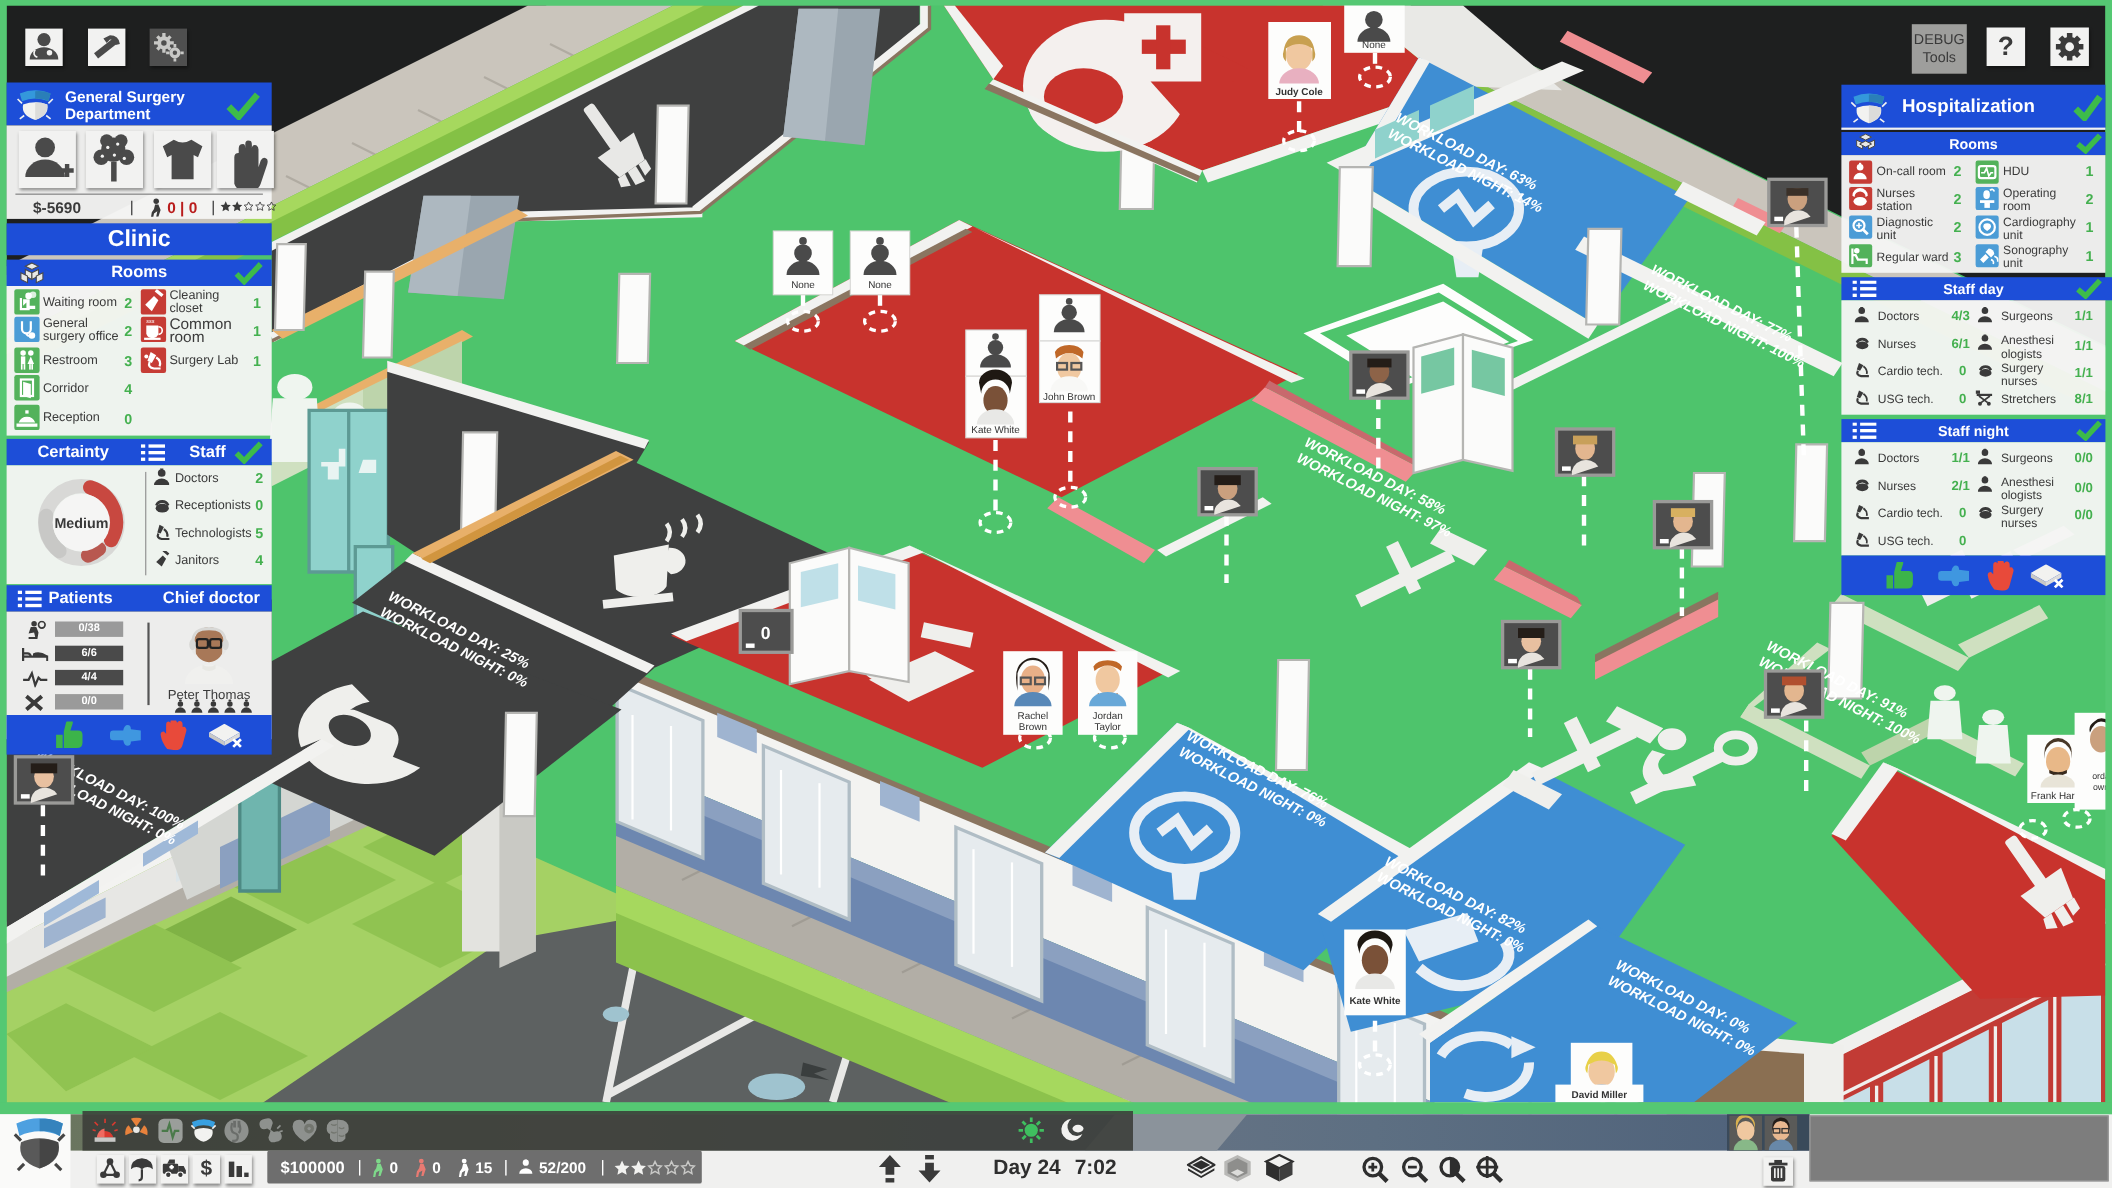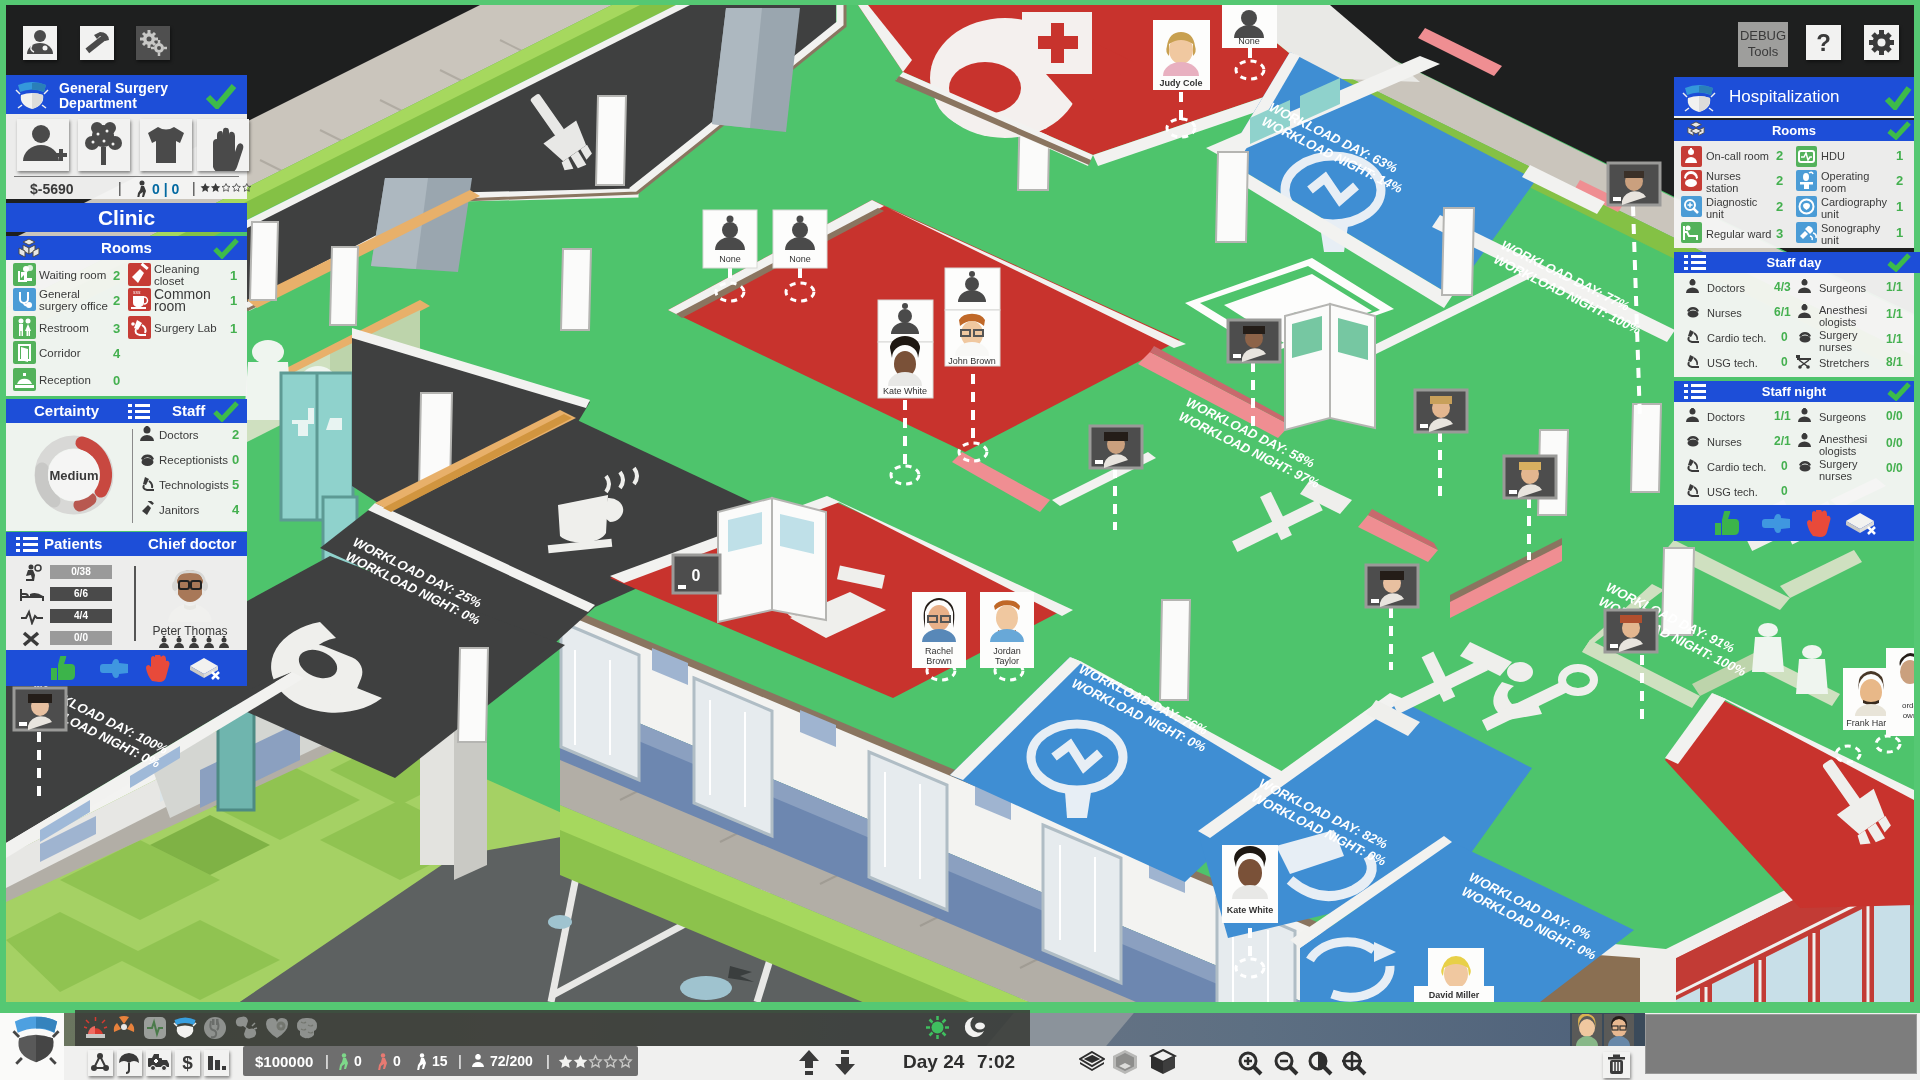--- a/index.html
+++ b/index.html
@@ -798,21 +798,21 @@
         <path d="M 16,44 l 0,-20 q 0,-4 4,-4 l 0,12 0,-16 q 0,-4 4,-4 q 2,0 2,4 l 0,14 0,-18 q 0,-4 4,-3 q 2,0 2,4 l 0,17 0,-14 q 0,-4 4,-3 q 2,1 2,4 l 0,16 2,-6 q 2,-4 5,-2 q 2,1 1,5 l -6,18 q -2,6 -8,6 l -8,0 q -6,0 -8,-6 z" fill="#4a4a4a"></path>
       </svg>
     </div>
 <div class="abs" style="left:8px;top:62px;width:225px;height:1px;background:#7a7a7a"></div>
 <div class="abs" style="left:24px;top:67px;font-size:14px;font-weight:bold;color:#3a3a3a">$-5690</div>
 <div class="abs" style="left:112px;top:66px;font-size:14px;color:#3a3a3a">|</div>
 <svg class="abs" style="left:128px;top:66px" width="14" height="17">
       <circle cx="8" cy="3" r="2.5" fill="#3a3a3a"></circle>
       <path d="M 7,6 l 3,0 2,5 -2,6 -2,0 1,-5 -3,2 -1,5 -2,0 1,-6 2,-3 z" fill="#3a3a3a"></path>
     </svg>
-<div class="abs" style="left:146px;top:67px;font-size:14px;font-weight:bold;color:#0369a1">0 | 0</div>
+<div class="abs" style="left:146px;top:67px;font-size:14px;font-weight:bold;color:#b91c1c">0 | 0</div>
 <div class="abs" style="left:186px;top:66px;font-size:14px;color:#3a3a3a">|</div>
 <svg class="abs" style="left:194px;top:65px" width="52" height="17" viewBox="0 0 80 16">
       <g fill="#3a3a3a">
         <path d="M8,1 l2.2,4.8 5,.6 -3.7,3.5 1,5.1 -4.5,-2.6 -4.5,2.6 1,-5.1 -3.7,-3.5 5,-.6z"></path>
         <path d="M24,1 l2.2,4.8 5,.6 -3.7,3.5 1,5.1 -4.5,-2.6 -4.5,2.6 1,-5.1 -3.7,-3.5 5,-.6z"></path>
       </g>
       <g fill="none" stroke="#3a3a3a" stroke-width="1.2">
         <path d="M40,2 l1.9,4 4.2,.5 -3.1,3 .8,4.3 -3.8,-2.2 -3.8,2.2 .8,-4.3 -3.1,-3 4.2,-.5z"></path>
         <path d="M56,2 l1.9,4 4.2,.5 -3.1,3 .8,4.3 -3.8,-2.2 -3.8,2.2 .8,-4.3 -3.1,-3 4.2,-.5z"></path>
         <path d="M72,2 l1.9,4 4.2,.5 -3.1,3 .8,4.3 -3.8,-2.2 -3.8,2.2 .8,-4.3 -3.1,-3 4.2,-.5z"></path>
@@ -1112,21 +1112,21 @@
 <svg class="abs" style="left:8px;top:5px" width="34" height="32" viewBox="0 0 34 32">
       <path d="M 5,13 q 12,-5 24,0 l 2,-7 q -14,-6 -28,0 z" fill="#3498db"></path>
       <path d="M 17,4 l 0,7 q 6,-1 12,2 l 2,-7 q -7,-3 -14,-2 z" fill="#2a7fb8"></path>
       <path d="M 6,16 q 11,-4 22,0 q 2,10 -11,14 q -13,-4 -11,-14 z" fill="#f2f2f0"></path>
       <path d="M 17,14 l 0,16 q 12,-4 11,-14 q -5,-2 -11,-2 z" fill="#dcdcda"></path>
       <line x1="5" y1="15" x2="1" y2="11" stroke="#f2f2f0" stroke-width="1.5"></line>
       <line x1="29" y1="15" x2="33" y2="11" stroke="#f2f2f0" stroke-width="1.5"></line>
       <line x1="7" y1="26" x2="3" y2="29" stroke="#f2f2f0" stroke-width="1.5"></line>
       <line x1="27" y1="26" x2="31" y2="29" stroke="#f2f2f0" stroke-width="1.5"></line>
     </svg>
-<div class="abs" style="left:55px;top:10px;font-size:17px;font-weight:normal">Hospitalization</div>
+<div class="abs" style="left:55px;top:10px;font-size:17px;font-weight:bold">Hospitalization</div>
 <svg class="abs" style="left:210px;top:9px" width="28" height="24">
       <polyline points="3,13 11,21 25,2" stroke="#3dbb4a" stroke-width="6" fill="none"></polyline>
     </svg>
 <div class="abs" style="left:0;top:39px;width:240px;height:2px;background:#f2f2f0"></div>
 </div>
 
 <div class="bar" style="left:1674px;top:120px;width:240px;height:21px">
 <svg class="abs" style="left:10px;top:1px" width="24" height="19" viewBox="0 0 26 21">
       <g fill="#e8e8e6" stroke="#4a4a4b" stroke-width="1">
         <polygon points="13,1 19,4 13,7 7,4"></polygon>
@@ -1528,21 +1528,21 @@
       <circle cx="7" cy="2.5" r="2.2" fill="#fff"></circle>
       <path d="M 6,5 l 3,0 2,5 -2,6 -2,0 1,-5 -3,2 -1,5 -2,0 1,-6 2,-3 z" fill="#fff"></path>
     </svg>
 <div class="abs" style="left:189px;top:7px;font-size:14px;font-weight:bold">15</div>
 <div class="abs" style="left:215px;top:6px;font-size:15px">|</div>
 <svg class="abs" style="left:228px;top:8px" width="14" height="15">
       <circle cx="7" cy="3" r="2.8" fill="#fff"></circle>
       <path d="M 1,13 a 6,5 0 0 1 12,0 z" fill="#fff"></path>
       <circle cx="7" cy="0.5" r="1.2" fill="#fff"></circle>
     </svg>
-<div class="abs" style="left:247px;top:7px;font-size:14px;font-weight:bold">72/200</div>
+<div class="abs" style="left:247px;top:7px;font-size:14px;font-weight:bold">52/200</div>
 <div class="abs" style="left:303px;top:6px;font-size:15px">|</div>
 <svg class="abs" style="left:315px;top:8px" width="75" height="15" viewBox="0 0 80 16">
       <g fill="#f2f2f0">
         <path d="M8,1 l2.2,4.8 5,.6 -3.7,3.5 1,5.1 -4.5,-2.6 -4.5,2.6 1,-5.1 -3.7,-3.5 5,-.6z"></path>
         <path d="M24,1 l2.2,4.8 5,.6 -3.7,3.5 1,5.1 -4.5,-2.6 -4.5,2.6 1,-5.1 -3.7,-3.5 5,-.6z"></path>
       </g>
       <g fill="none" stroke="#c8c8c6" stroke-width="1.4">
         <path d="M40,2 l1.9,4 4.2,.5 -3.1,3 .8,4.3 -3.8,-2.2 -3.8,2.2 .8,-4.3 -3.1,-3 4.2,-.5z"></path>
         <path d="M56,2 l1.9,4 4.2,.5 -3.1,3 .8,4.3 -3.8,-2.2 -3.8,2.2 .8,-4.3 -3.1,-3 4.2,-.5z"></path>
         <path d="M72,2 l1.9,4 4.2,.5 -3.1,3 .8,4.3 -3.8,-2.2 -3.8,2.2 .8,-4.3 -3.1,-3 4.2,-.5z"></path>

